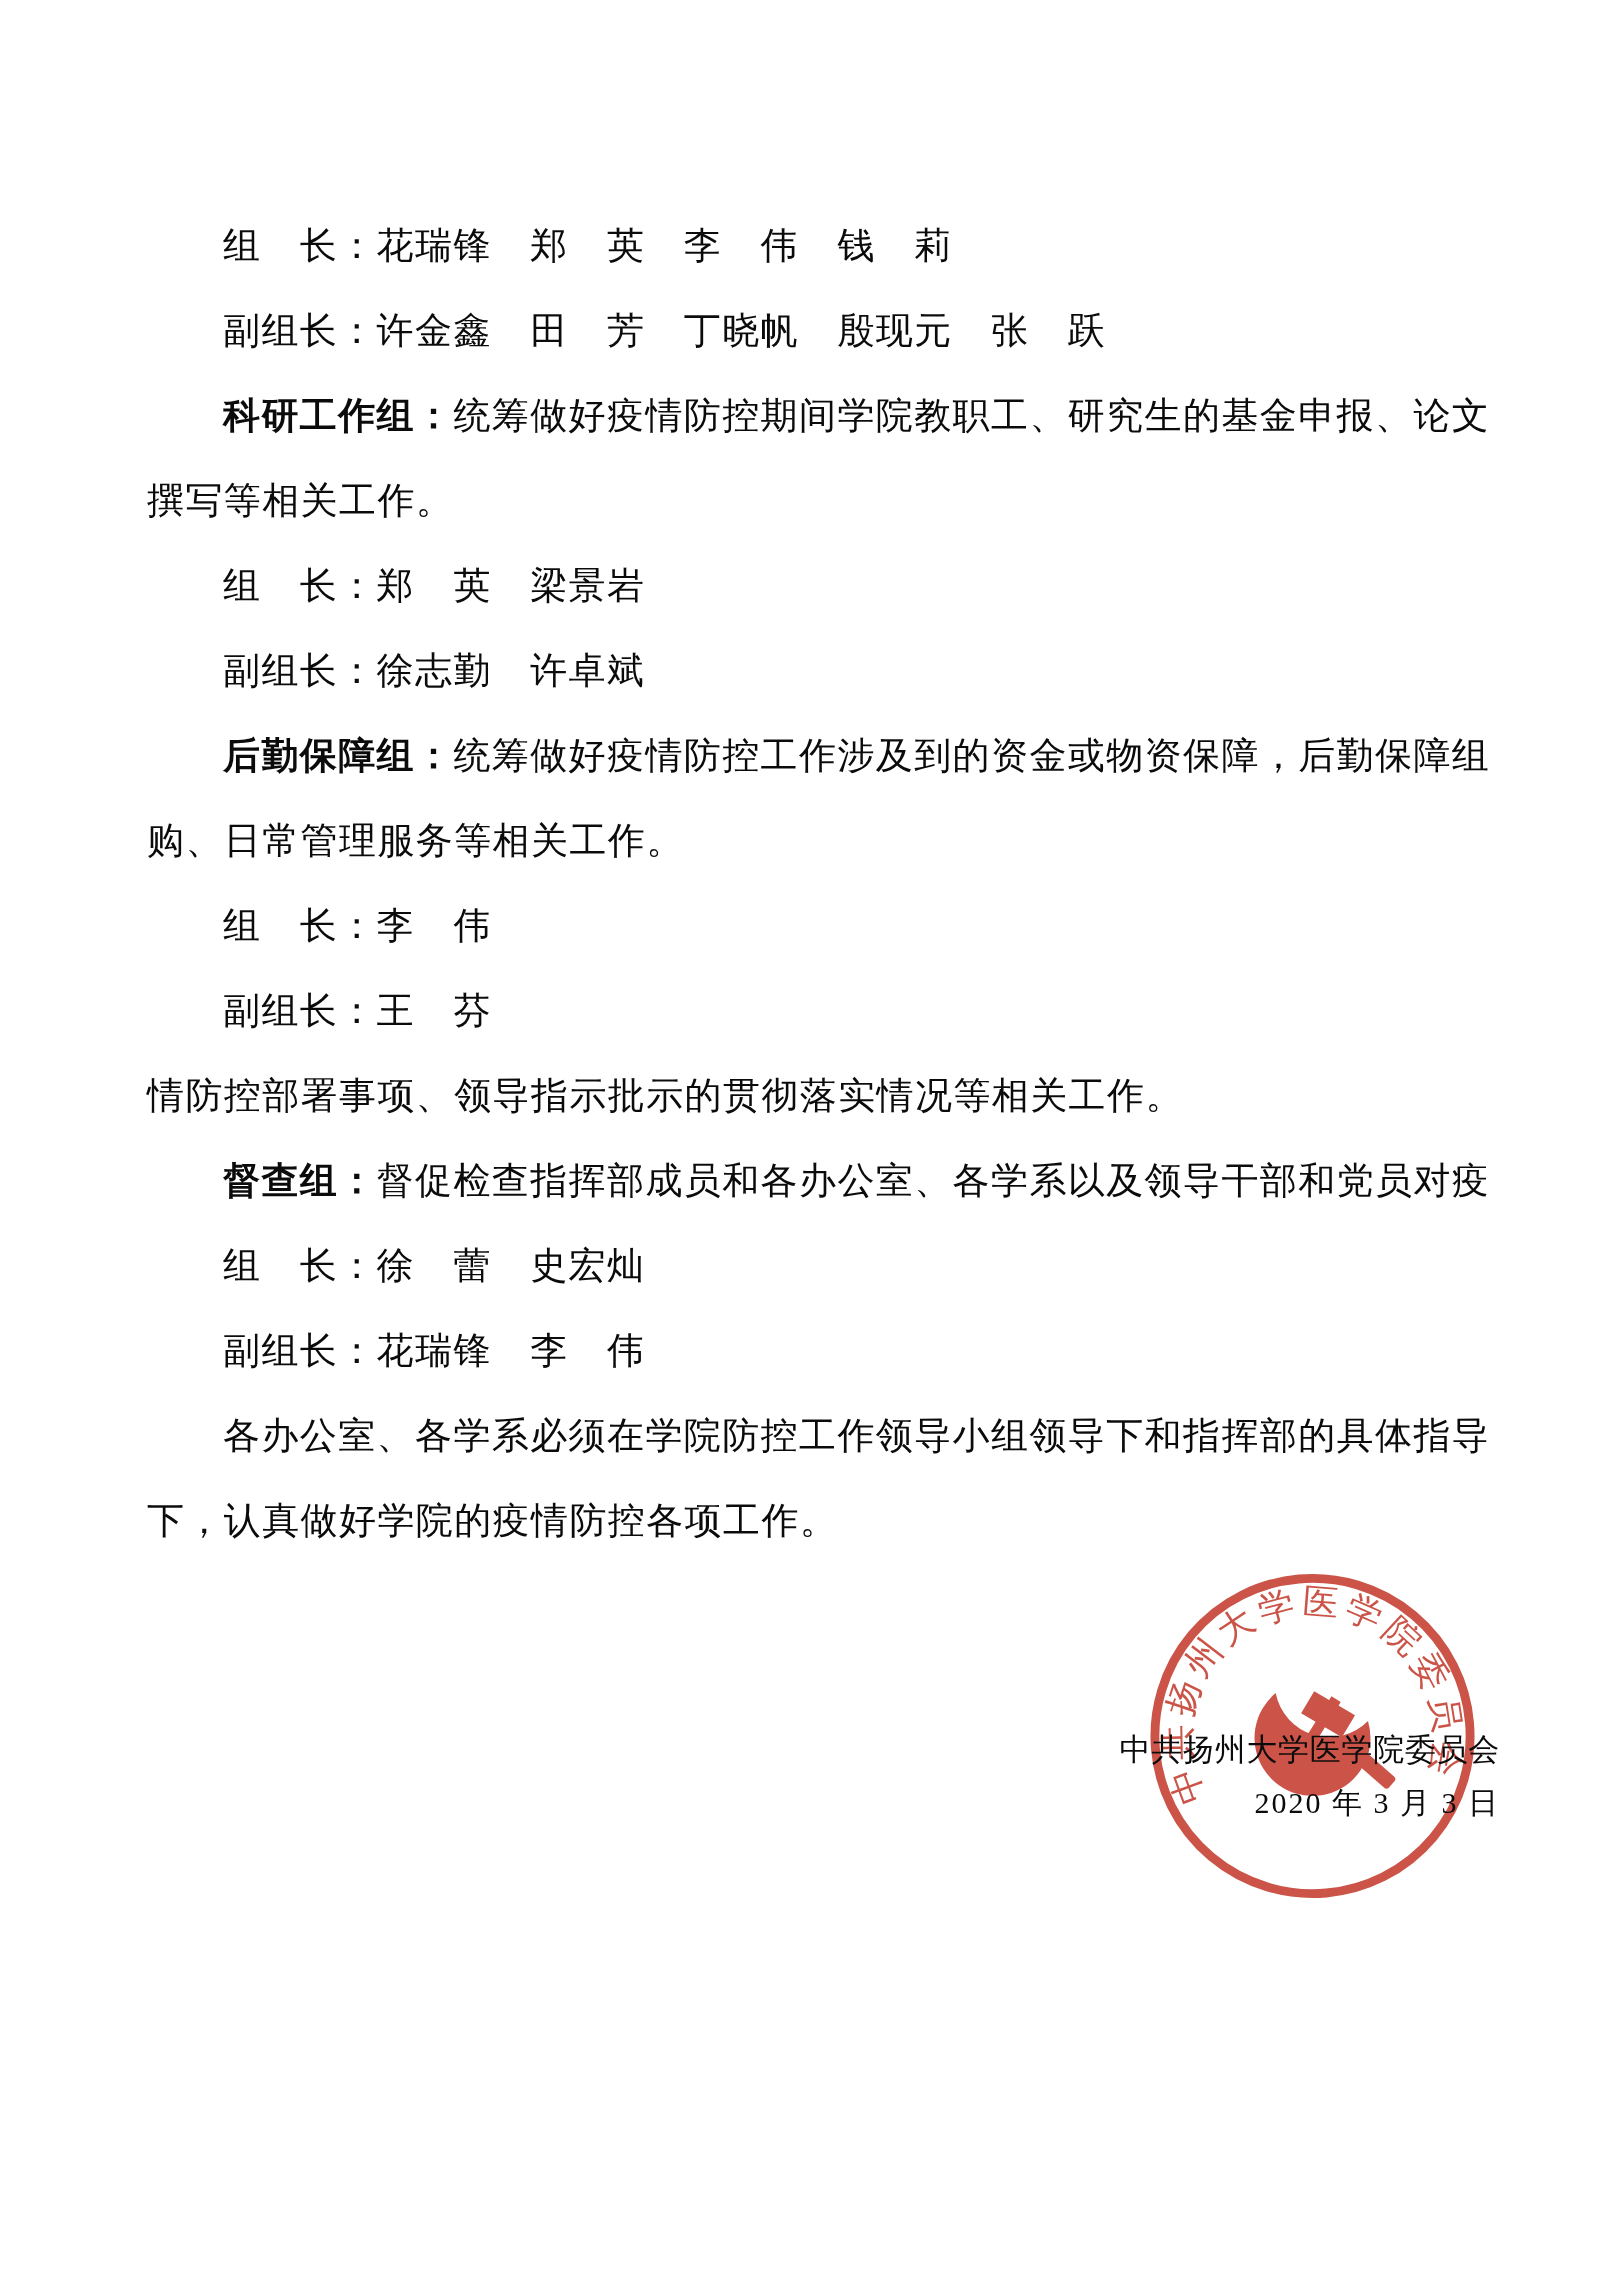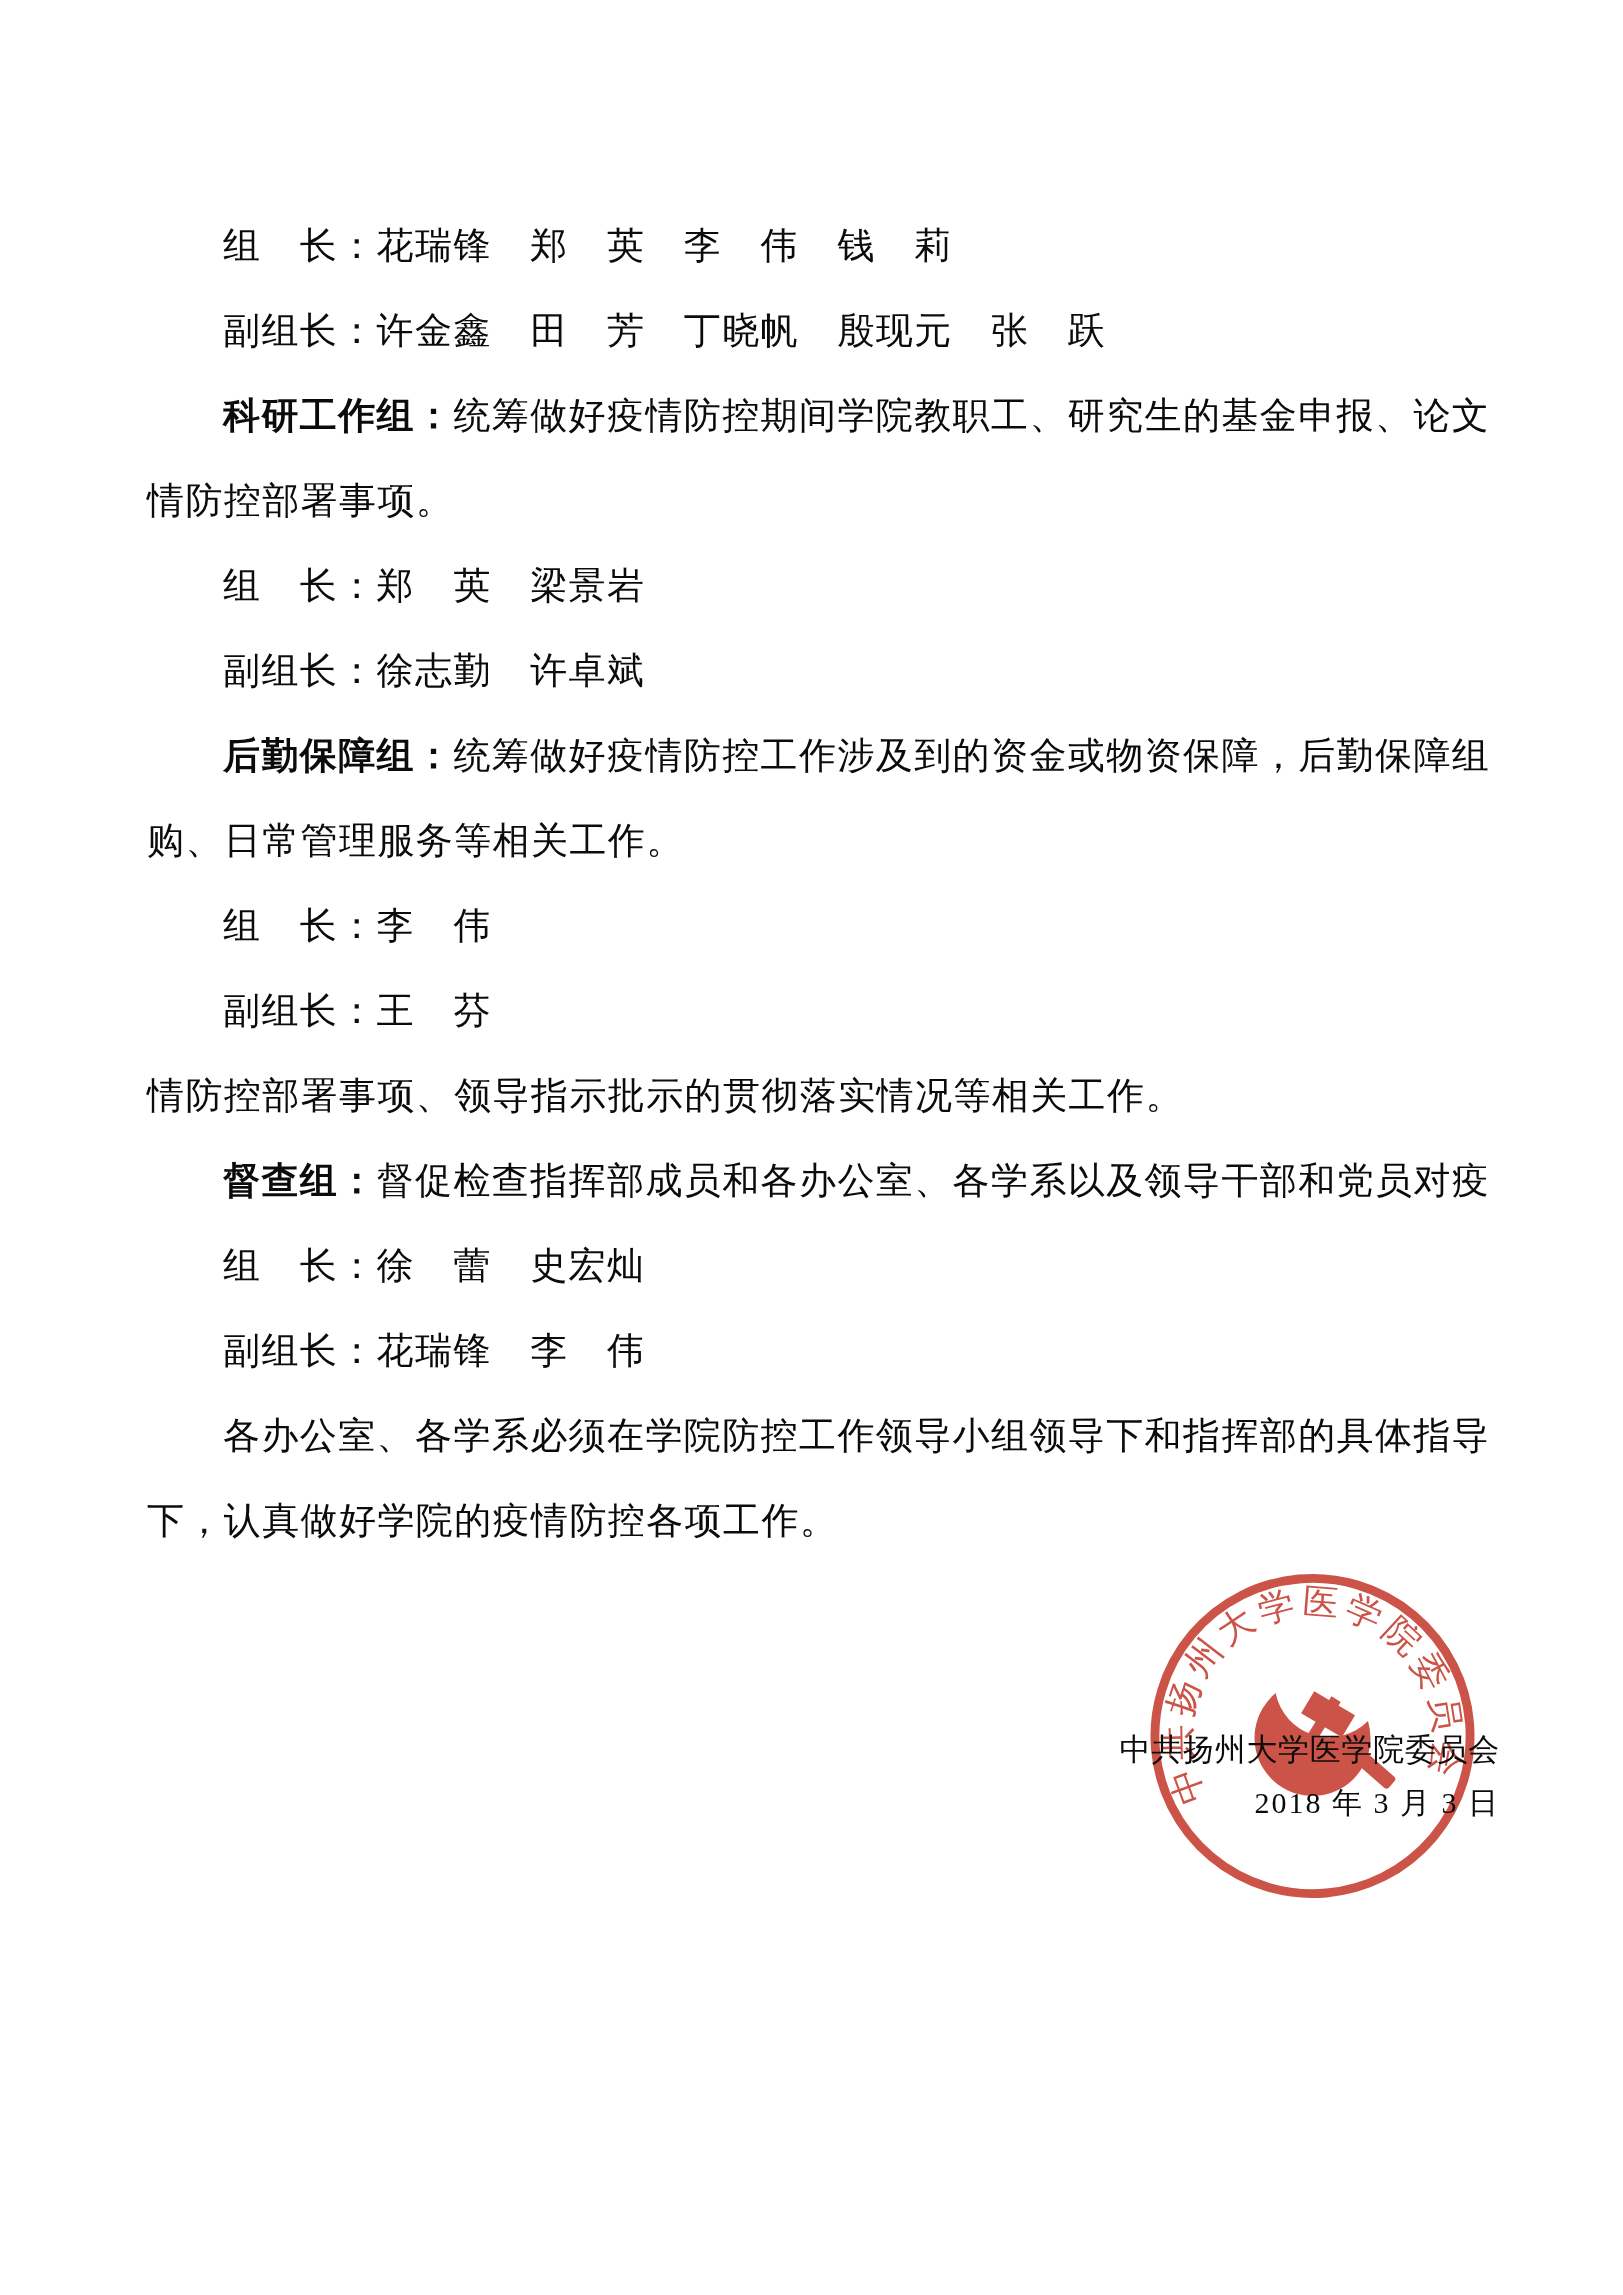--- a/index.html
+++ b/index.html
@@ -39,21 +39,21 @@
 </style>
 </head>
 <body>
 
 <div class="page">
 
   <div class="body-text">
     <div class="line indent"><span>组　长：花瑞锋　郑　英　李　伟　钱　莉</span></div>
     <div class="line indent"><span>副组长：许金鑫　田　芳　丁晓帆　殷现元　张　跃</span></div>
     <div class="line indent"><span class="b">科研工作组：</span><span>统筹做好疫情防控期间学院教职工、研究生的基金申报、论文</span></div>
-    <div class="line"><span>情防控部署事项。</span></div>
+    <div class="line"><span>撰写等相关工作。</span></div>
     <div class="line indent"><span>组　长：郑　英　梁景岩</span></div>
     <div class="line indent"><span>副组长：徐志勤　许卓斌</span></div>
     <div class="line indent"><span class="b">后勤保障组：</span><span>统筹做好疫情防控工作涉及到的资金或物资保障，后勤保障组</span></div>
     <div class="line"><span>购、日常管理服务等相关工作。</span></div>
     <div class="line indent"><span>组　长：李　伟</span></div>
     <div class="line indent"><span>副组长：王　芬</span></div>
     <div class="line"><span>情防控部署事项、领导指示批示的贯彻落实情况等相关工作。</span></div>
     <div class="line indent"><span class="b">督查组：</span><span>督促检查指挥部成员和各办公室、各学系以及领导干部和党员对疫</span></div>
     <div class="line indent"><span>组　长：徐　蕾　史宏灿</span></div>
     <div class="line indent"><span>副组长：花瑞锋　李　伟</span></div>
@@ -72,17 +72,17 @@
       </g>
       <path id="sealTextArc" d="M 86 340 A 180 180 0 1 1 408 340" fill="none"></path>
       <text font-size="52" letter-spacing="8" fill="#c43c2e" font-family="Liberation Serif, DejaVu Serif, serif">
         <textPath href="#sealTextArc" startOffset="6">中共扬州大学医学院委员会</textPath>
       </text>
     </g>
   </svg>
 
   <div class="sig">
     <div class="sig-committee">中共扬州大学医学院委员会</div>
-    <div class="sig-date">2018 年 3 月 3 日</div>
+    <div class="sig-date">2020 年 3 月 3 日</div>
   </div>
 
 </div>
 
 
 </body></html>

